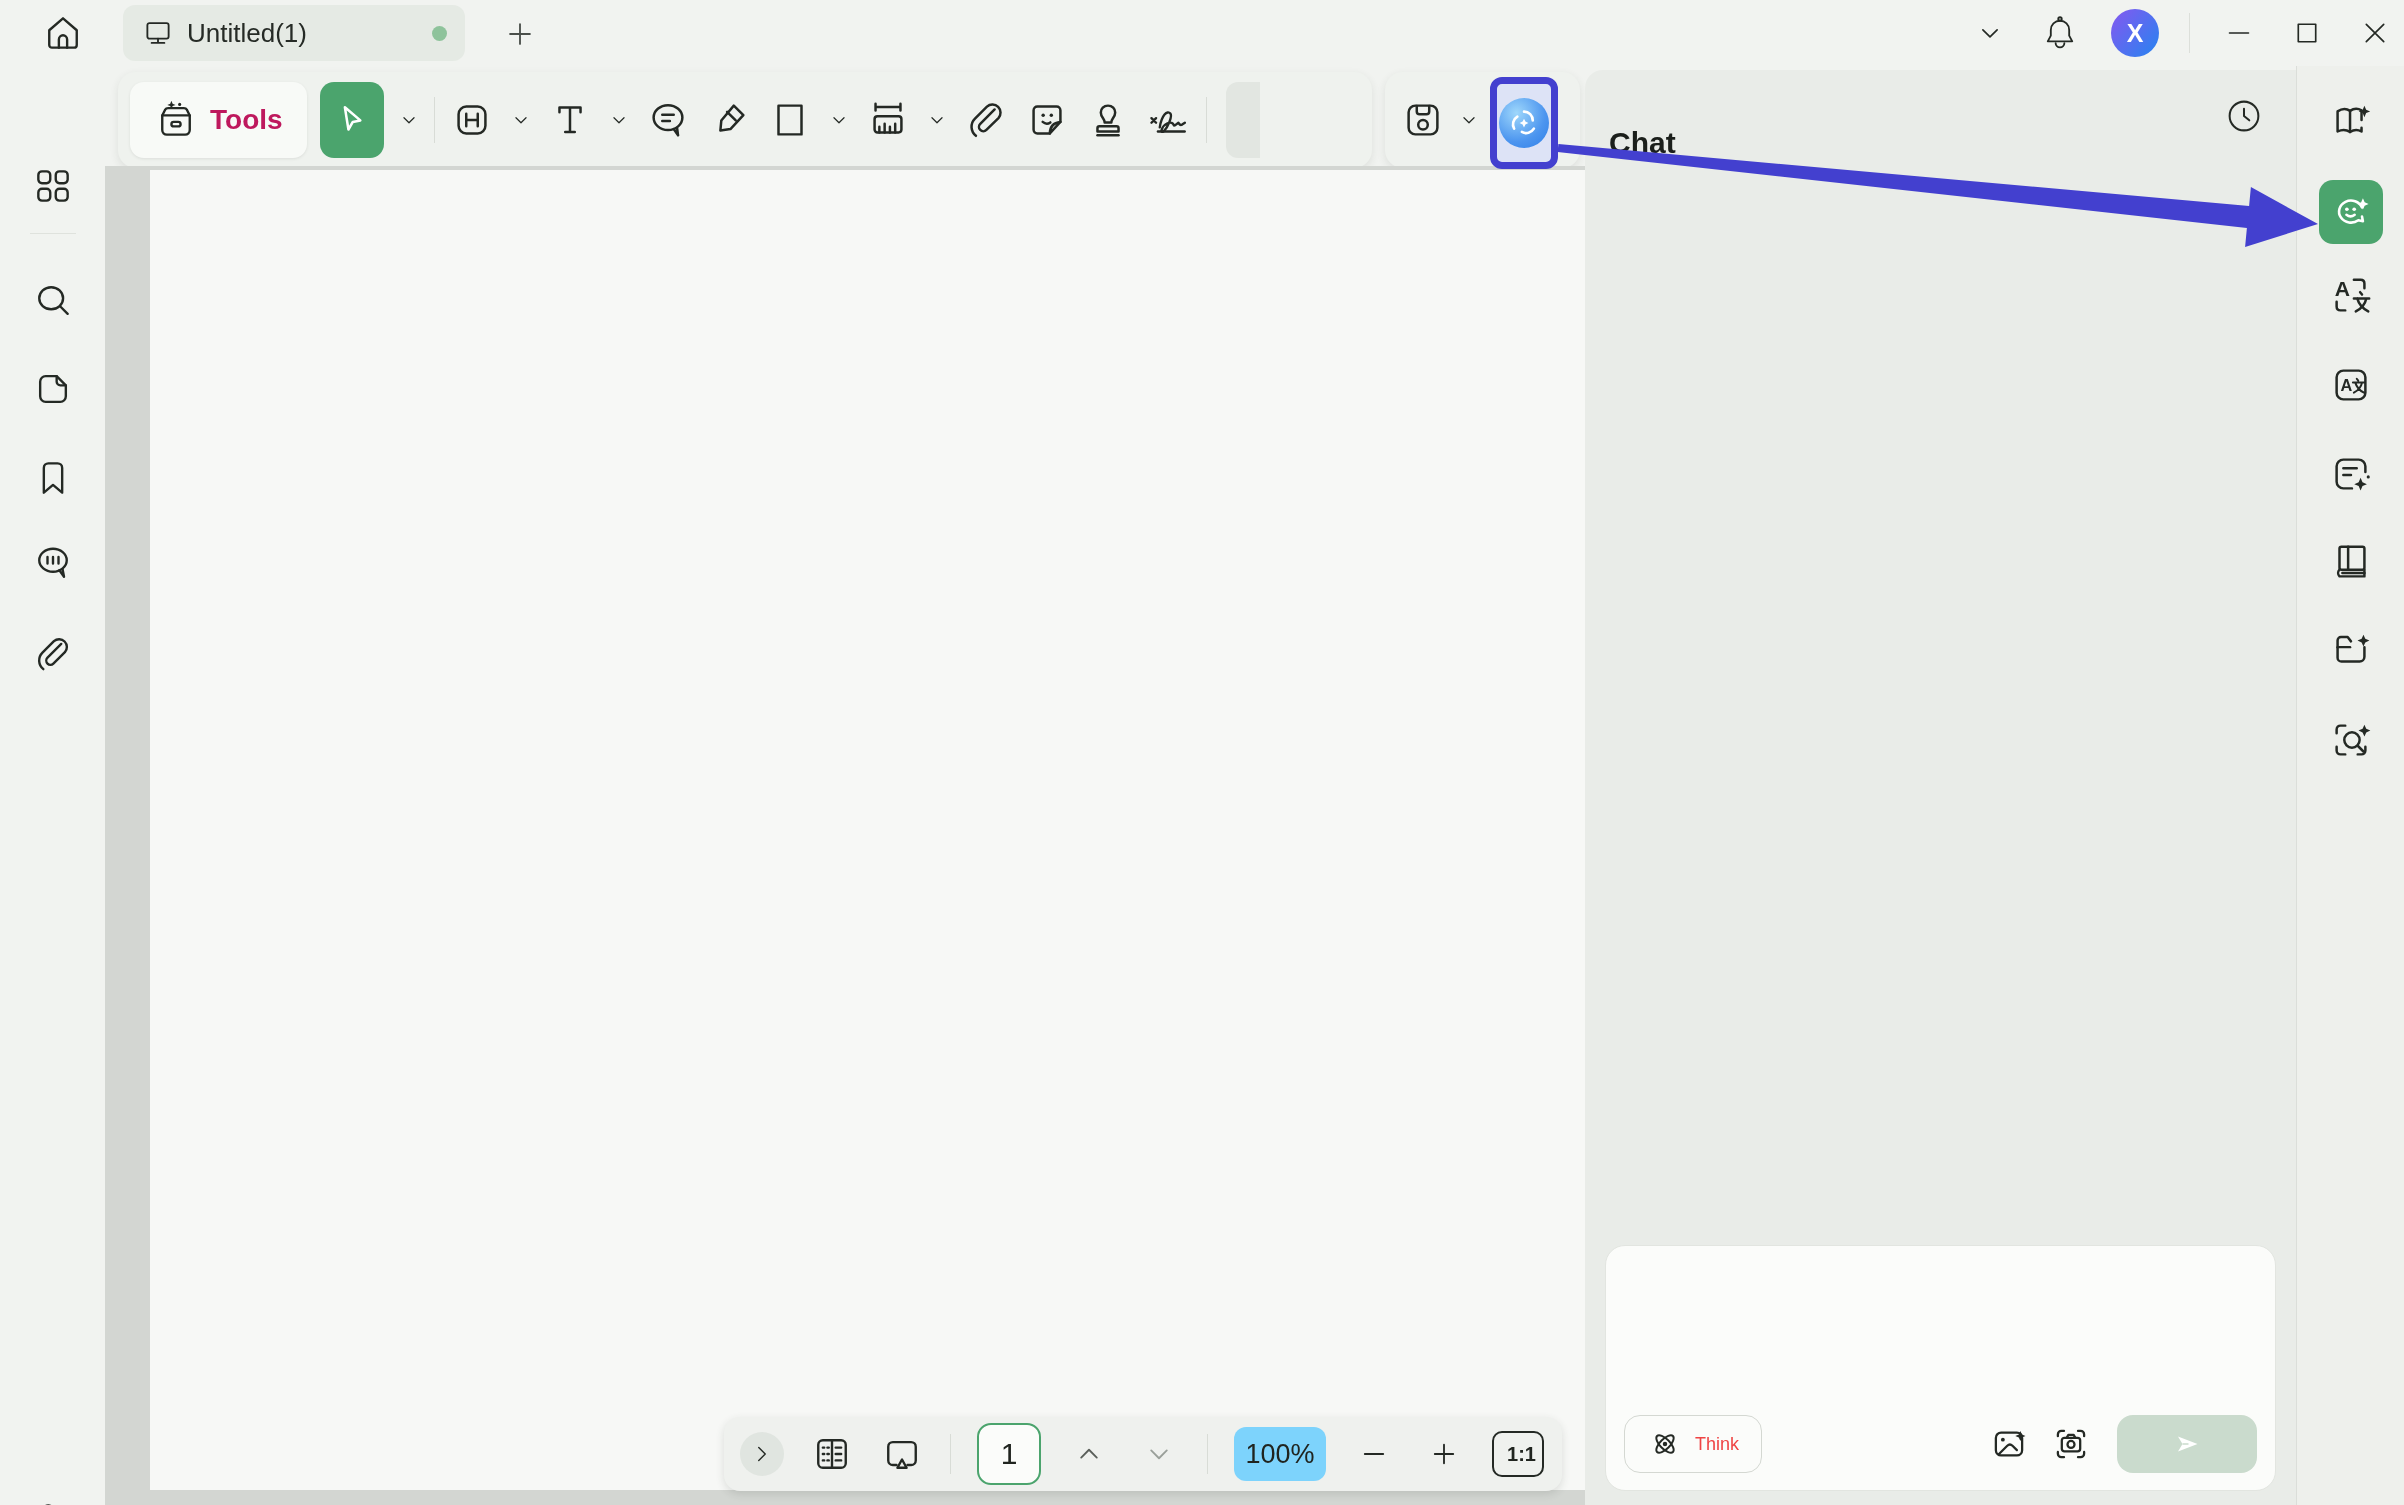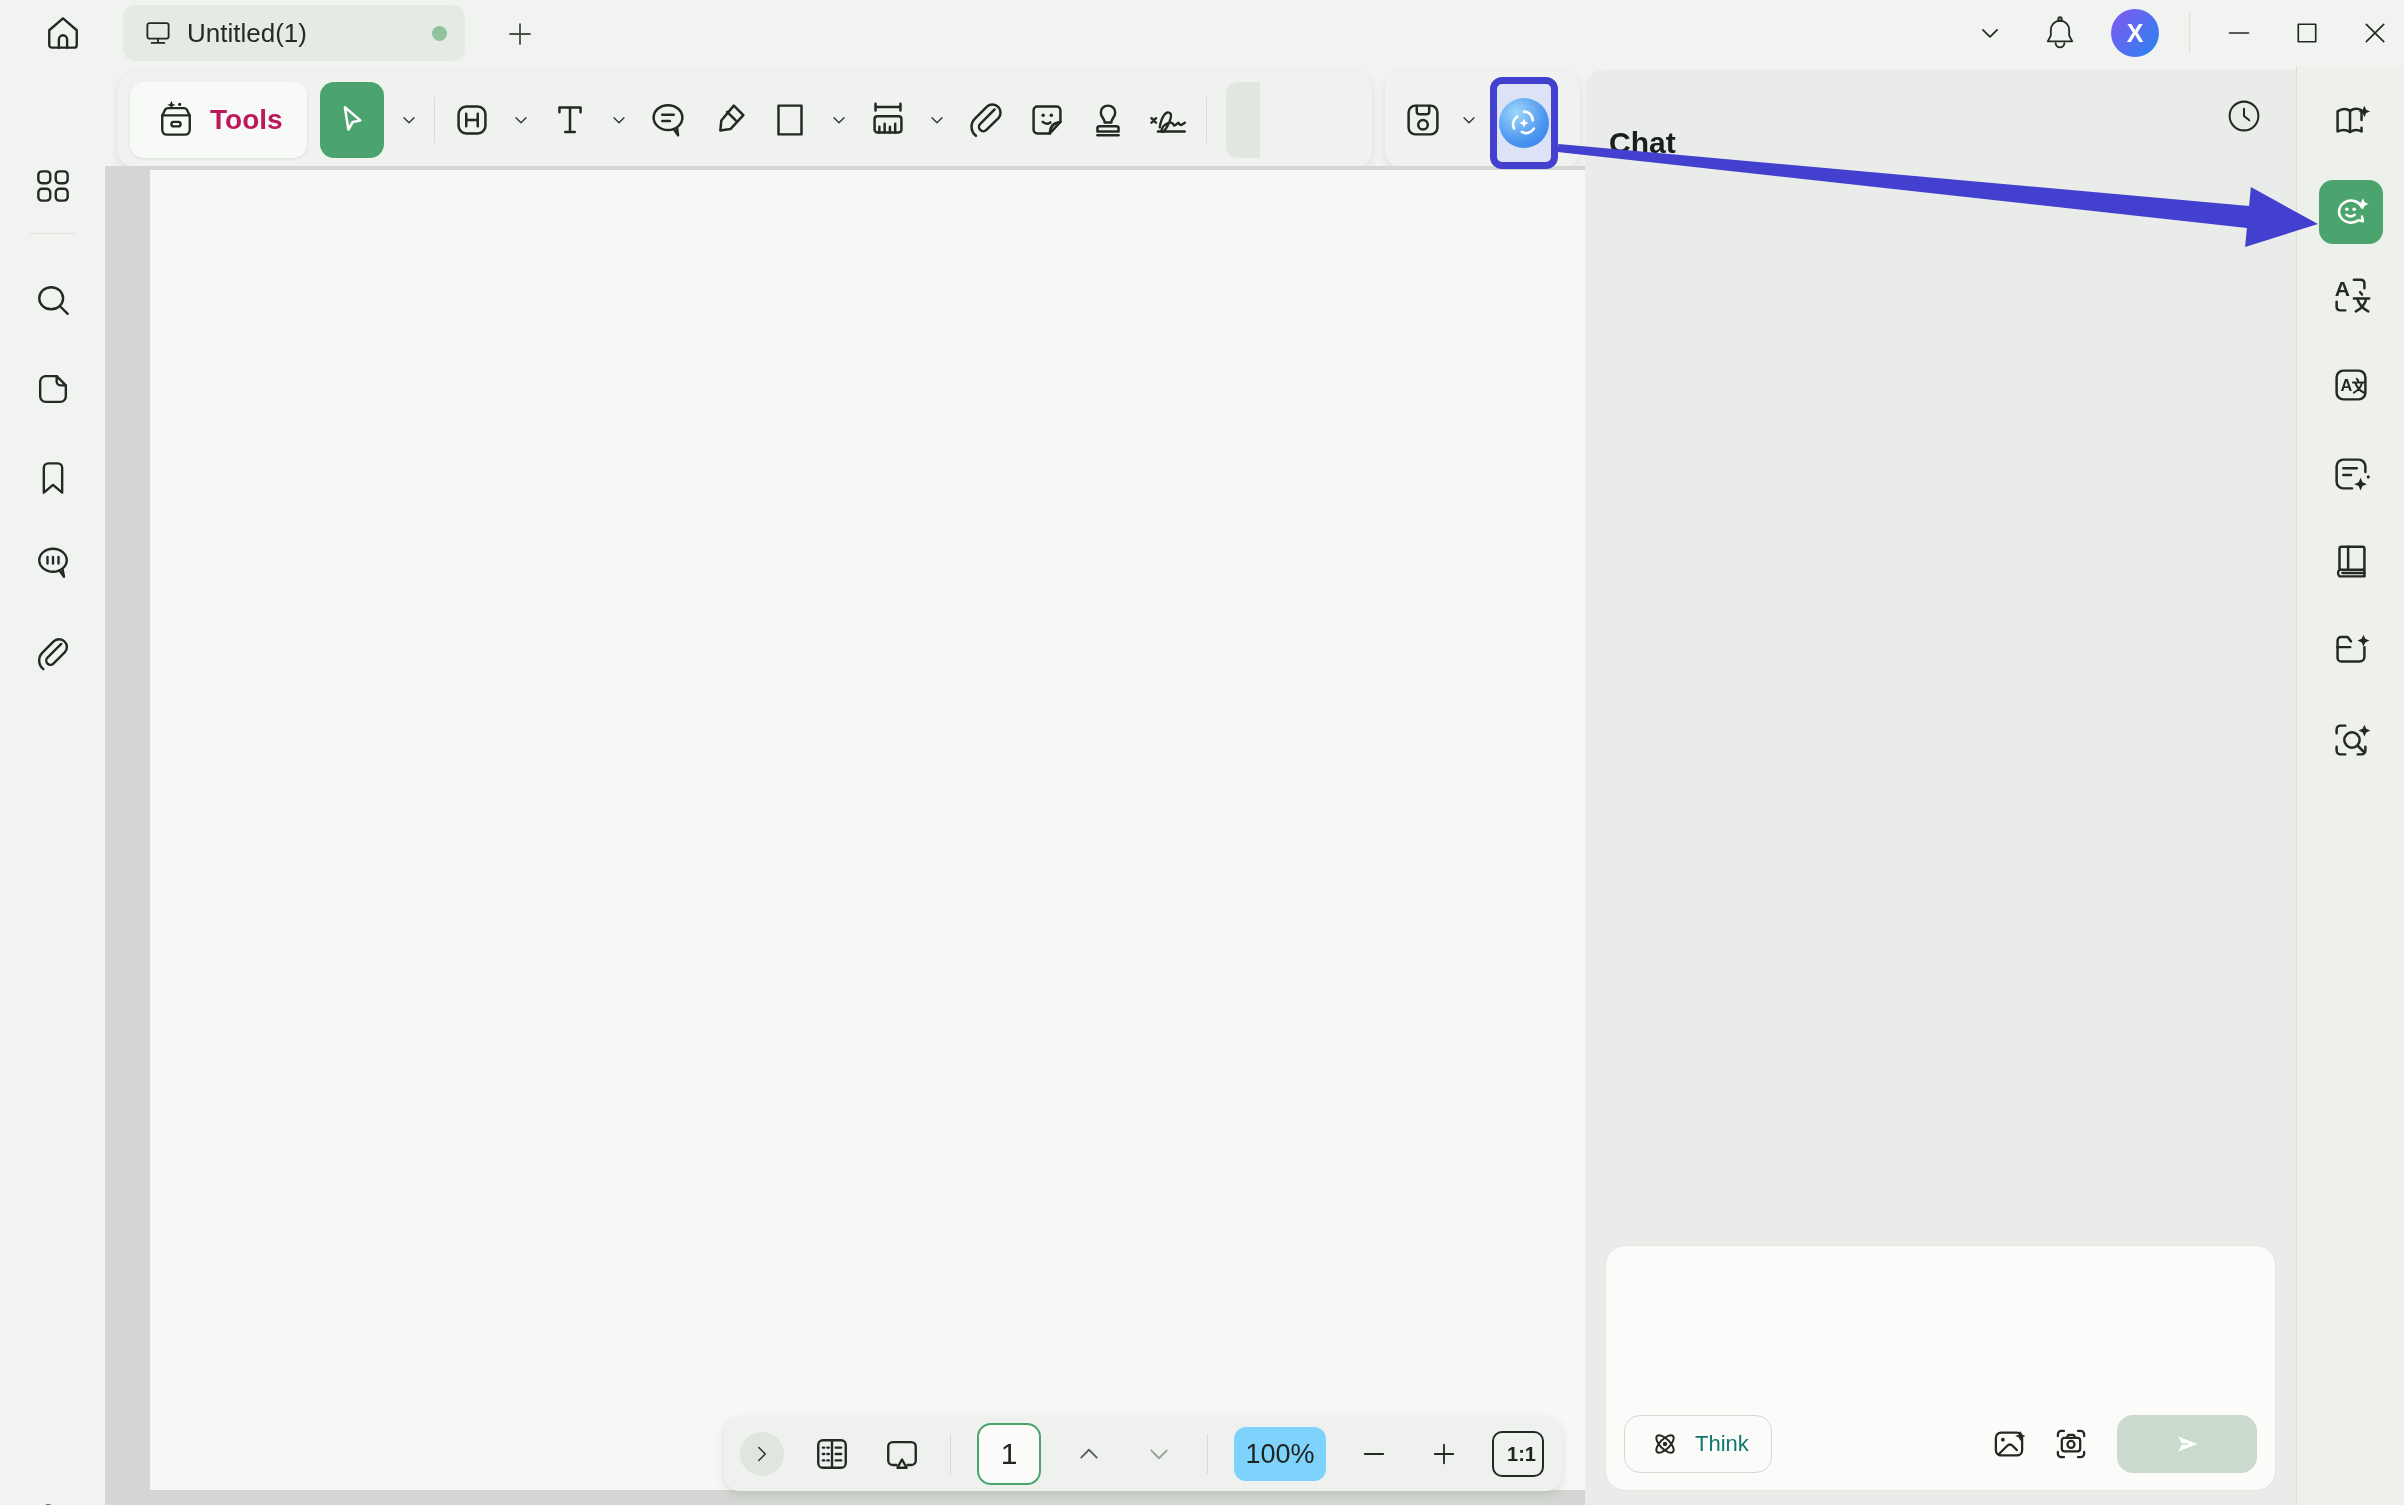--- a/index.html
+++ b/index.html
@@ -91,21 +91,21 @@
     display:flex; align-items:center; justify-content:center; }
   .chat-card { position:absolute; left:20px; bottom:14px; width:671px; height:246px;
     background:#fbfcfa; border:1px solid #e2e5e0; border-radius:20px; padding:20px; }
   .chat-input { width:100%; height:60px; border:none; outline:none; background:transparent;
     font-family:"Liberation Sans", sans-serif; font-size:27px; color:#20241f; }
   .chat-input::placeholder { color:#4c514c; opacity:1; }
   .chat-card-bottom { position:absolute; left:18px; right:18px; bottom:16px; height:60px;
     display:flex; align-items:center; }
   .think-btn { height:58px; padding:0 22px; border:1.5px solid #d4d8d2; border-radius:16px;
     display:flex; align-items:center; gap:12px; background:transparent; }
-  .think-label { font-size:22px; color:#0f766e; }
+  .think-label { font-size:18px; color:#ef4444; }
   .chat-tool { width:48px; height:48px; display:flex; align-items:center; justify-content:center; }
   .send-btn { width:140px; height:58px; background:#cadbcd; border-radius:16px;
     display:flex; align-items:center; justify-content:center; margin-left:22px; }
 
   
   .right-rail { left:2296px; top:66px; width:108px; height:1439px; background:#eef0ec;
     border-left:1px solid #dbded9; }
   .rr-item { position:absolute; left:30px; width:48px; height:48px;
     display:flex; align-items:center; justify-content:center; }
   .rr-active { left:22px; width:64px; height:64px; background:#4ba46d; border-radius:14px; }

